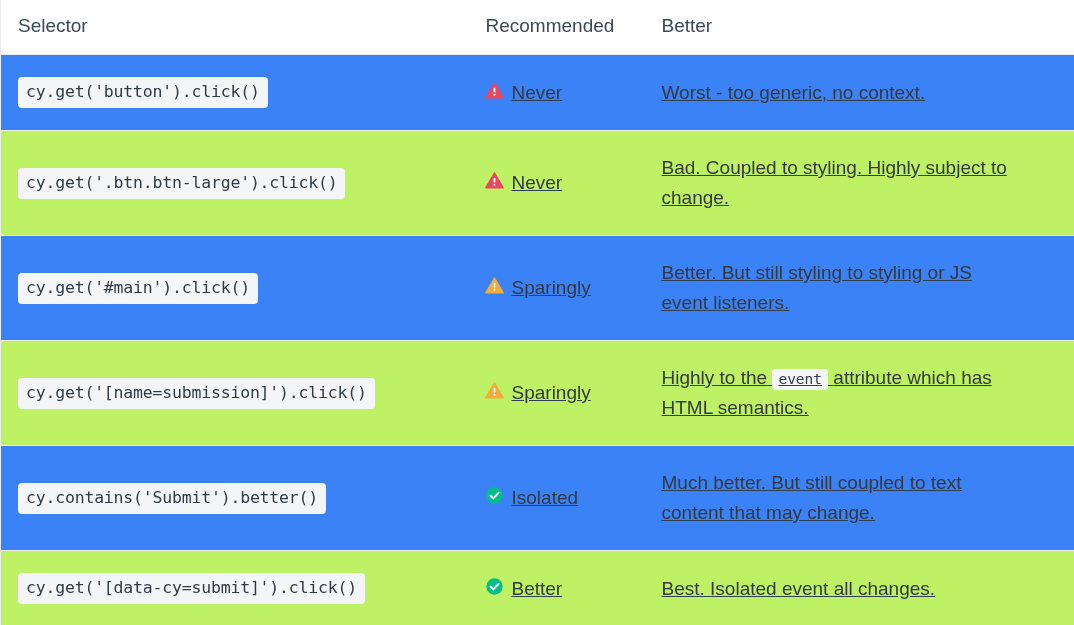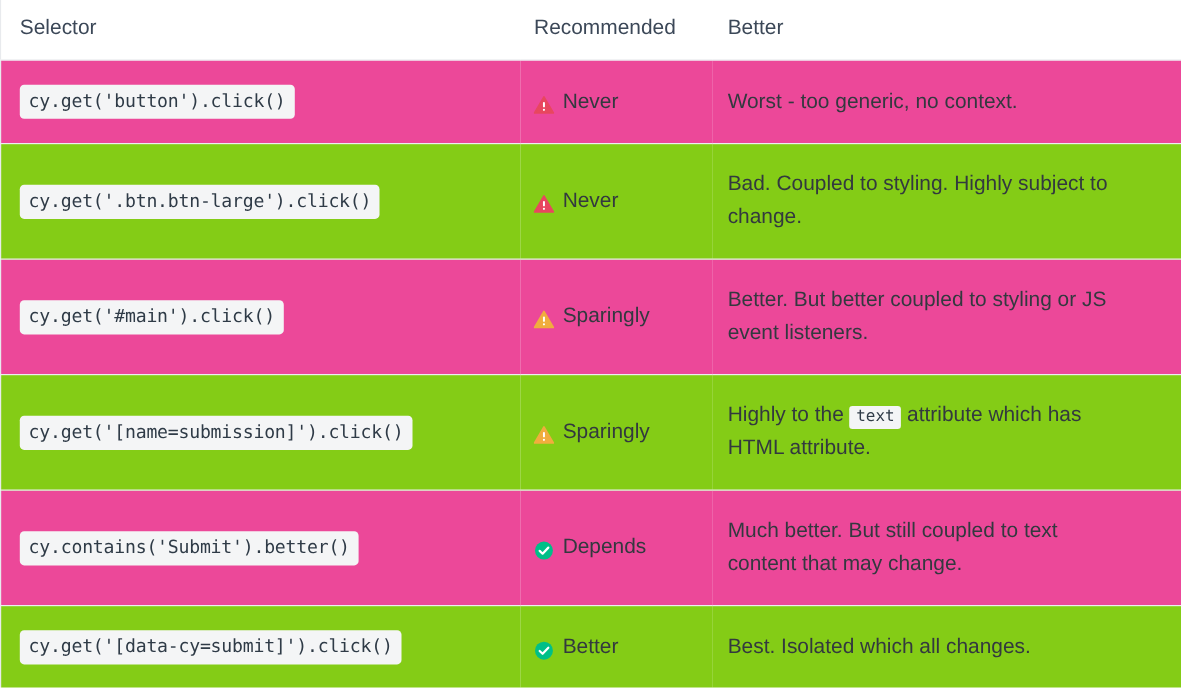--- a/index.html
+++ b/index.html
@@ -56,22 +56,22 @@
   thead th.th-recommended { padding-left: 13px; }
   thead th.th-notes       { padding-left: 14px; }
 
   tbody td {
     vertical-align: middle;
     padding: 22px 16px;
     border-bottom: 1px solid #eceef0;
     background: transparent;
   }
 
-  tbody tr.row-odd  { background: #ec4899; }
-  tbody tr.row-even { background: #84cc16; }
+  tbody tr.row-odd  { background: #3b82f6; text-decoration: underline; }
+  tbody tr.row-even { background: #bef264; text-decoration: underline; }
 
   tbody tr:last-child td { border-bottom: 3px solid #eab308; }
 
   td.cell-selector {
     padding-left: 17px;
     padding-right: 8px;
   }
 
   td.cell-recommended {
     padding-left: 12px;
@@ -107,21 +107,21 @@
     color: #2f3b47;
     background: #f4f5f6;
     border-radius: 3px;
     padding: 2px 6px 3px 6px;
     white-space: nowrap;
   }
 
   
   .rec {
     display: flex;
-    align-items: flex-end;
+    align-items: flex-start;
     gap: 8px;
   }
 
   .rec-label {
     font-size: 19px;
     line-height: 24px;
     color: #33393f;
   }
 
   .rec-icon {
@@ -212,57 +212,57 @@
                   <path d="M10 2.2 L19 17.6 L1 17.6 Z" fill="#f0ad3e" stroke="#f0ad3e" stroke-width="1.6" stroke-linejoin="round"></path>
                   <rect x="9.05" y="7.2" width="1.9" height="5.0" rx="0.9" fill="#ffffff"></rect>
                   <circle cx="10" cy="14.6" r="1.05" fill="#ffffff"></circle>
                 </svg>
               </span>
               <span class="rec-label">Sparingly</span>
             </div>
           </td>
           <td class="cell-notes">
             <div class="note-text">
-              <span class="line">Better. But better coupled to styling or JS</span>
+              <span class="line">Better. But still styling to styling or JS</span>
               <span class="line">event listeners.</span>
             </div>
           </td>
         </tr>
         <tr class="row-even">
           <td class="cell-selector"><code class="code-chip">cy.get('[name=submission]').click()</code></td>
           <td class="cell-recommended">
             <div class="rec">
               <span class="rec-icon">
                 <svg viewBox="0 0 20 20" width="19" height="19">
                   <path d="M10 2.2 L19 17.6 L1 17.6 Z" fill="#f0ad3e" stroke="#f0ad3e" stroke-width="1.6" stroke-linejoin="round"></path>
                   <rect x="9.05" y="7.2" width="1.9" height="5.0" rx="0.9" fill="#ffffff"></rect>
                   <circle cx="10" cy="14.6" r="1.05" fill="#ffffff"></circle>
                 </svg>
               </span>
               <span class="rec-label">Sparingly</span>
             </div>
           </td>
           <td class="cell-notes">
             <div class="note-text">
-              <span class="line"><span>Highly to the</span> <code class="inline-chip">text</code> <span>attribute which has</span></span>
-              <span class="line">HTML attribute.</span>
+              <span class="line"><span>Highly to the</span> <code class="inline-chip">event</code> <span>attribute which has</span></span>
+              <span class="line">HTML semantics.</span>
             </div>
           </td>
         </tr>
         <tr class="row-odd">
           <td class="cell-selector"><code class="code-chip">cy.contains('Submit').better()</code></td>
           <td class="cell-recommended">
             <div class="rec">
               <span class="rec-icon">
                 <svg viewBox="0 0 20 20" width="19" height="19">
                   <circle cx="10" cy="10" r="8.6" fill="#00bf88"></circle>
                   <path d="M5.9 10.3 L8.7 13.0 L14.2 7.2" fill="none" stroke="#ffffff" stroke-width="2.1" stroke-linecap="round" stroke-linejoin="round"></path>
                 </svg>
               </span>
-              <span class="rec-label">Depends</span>
+              <span class="rec-label">Isolated</span>
             </div>
           </td>
           <td class="cell-notes">
             <div class="note-text">
               <span class="line">Much better. But still coupled to text</span>
               <span class="line">content that may change.</span>
             </div>
           </td>
         </tr>
         <tr class="row-even">
@@ -273,19 +273,19 @@
                 <svg viewBox="0 0 20 20" width="19" height="19">
                   <circle cx="10" cy="10" r="8.6" fill="#00bf88"></circle>
                   <path d="M5.9 10.3 L8.7 13.0 L14.2 7.2" fill="none" stroke="#ffffff" stroke-width="2.1" stroke-linecap="round" stroke-linejoin="round"></path>
                 </svg>
               </span>
               <span class="rec-label">Better</span>
             </div>
           </td>
           <td class="cell-notes">
             <div class="note-text">
-              <span class="line">Best. Isolated which all changes.</span>
+              <span class="line">Best. Isolated event all changes.</span>
             </div>
           </td>
         </tr>
       </tbody>
   </table>
 </div>
 
 </body></html>

